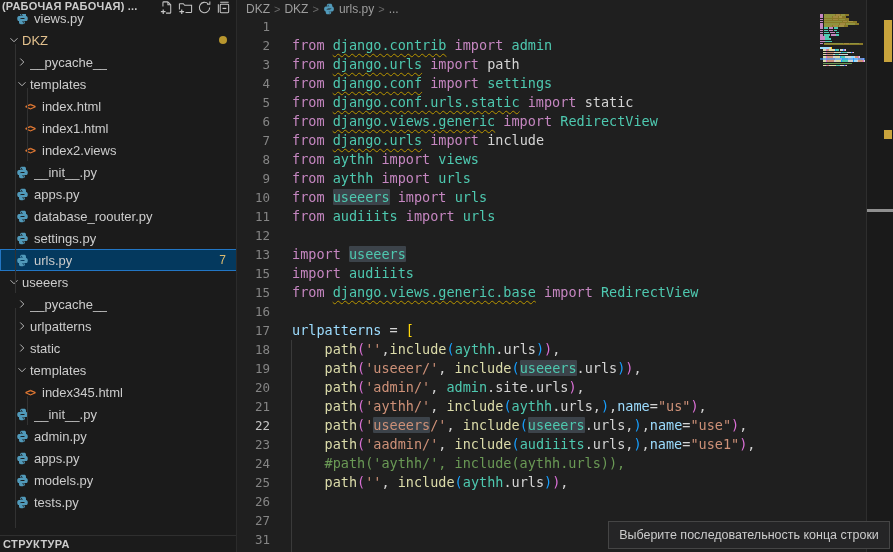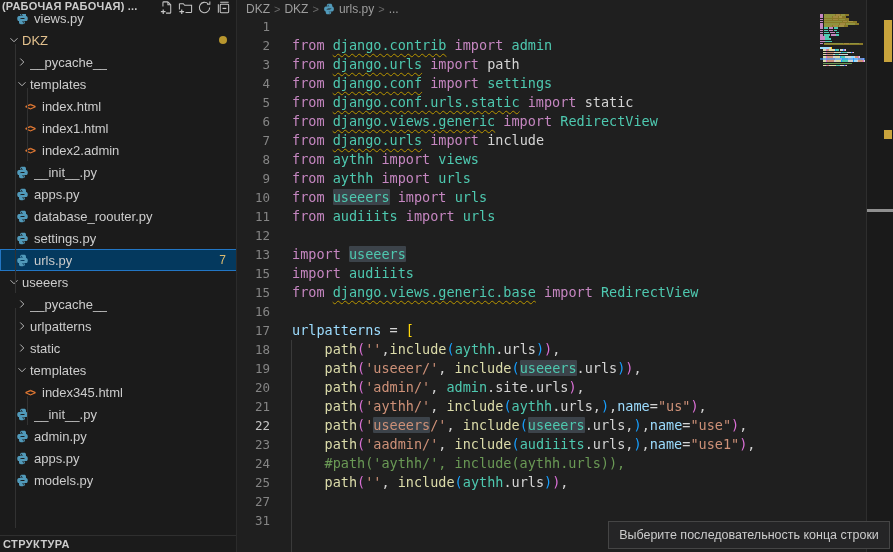--- a/index.html
+++ b/index.html
@@ -148,21 +148,21 @@
         <div class="trow" style="padding-left: 22px;">
           <span class="ficon html-ic">&lt;&gt;</span>
           <span class="tlabel">index.html</span>
         </div>
         <div class="trow" style="padding-left: 22px;">
           <span class="ficon html-ic">&lt;&gt;</span>
           <span class="tlabel">index1.html</span>
         </div>
         <div class="trow" style="padding-left: 22px;">
           <span class="ficon html-ic">&lt;&gt;</span>
-          <span class="tlabel">index2.admin</span>
+          <span class="tlabel">index2.views</span>
         </div>
         <div class="trow" style="padding-left: 14px;">
           <span class="ficon py-ic">
             <svg viewBox="0 0 16 16">
               <path d="M7.7 1c-1.6 0-2.6.7-2.6 2v1.3h3.4v.5H3.6C2.3 4.8 1.5 6 1.5 8s.8 3.2 2.1 3.2h1.2V9.6c0-1.2 1-2.2 2.2-2.2h3.4c1 0 1.9-.9 1.9-2V3c0-1.2-1-2-2.2-2H7.7zM6.9 2.2c.4 0 .7.3.7.7s-.3.7-.7.7-.7-.3-.7-.7.3-.7.7-.7z"></path>
               <path d="M8.3 15c1.6 0 2.6-.7 2.6-2v-1.3H7.5v-.5h4.9c1.3 0 2.1-1.2 2.1-3.2s-.8-3.2-2.1-3.2h-1.2v1.6c0 1.2-1 2.2-2.2 2.2H5.6c-1 0-1.9.9-1.9 2V13c0 1.2 1 2 2.2 2h2.4zm.8-1.1c-.4 0-.7-.3-.7-.7s.3-.7.7-.7.7.3.7.7-.3.7-.7.7z"></path>
             </svg>
           </span>
           <span class="tlabel">__init__.py</span>
         </div>
@@ -275,20 +275,29 @@
           <span class="tlabel">apps.py</span>
         </div>
         <div class="trow" style="padding-left: 14px;">
           <span class="ficon py-ic">
             <svg viewBox="0 0 16 16">
               <path d="M7.7 1c-1.6 0-2.6.7-2.6 2v1.3h3.4v.5H3.6C2.3 4.8 1.5 6 1.5 8s.8 3.2 2.1 3.2h1.2V9.6c0-1.2 1-2.2 2.2-2.2h3.4c1 0 1.9-.9 1.9-2V3c0-1.2-1-2-2.2-2H7.7zM6.9 2.2c.4 0 .7.3.7.7s-.3.7-.7.7-.7-.3-.7-.7.3-.7.7-.7z"></path>
               <path d="M8.3 15c1.6 0 2.6-.7 2.6-2v-1.3H7.5v-.5h4.9c1.3 0 2.1-1.2 2.1-3.2s-.8-3.2-2.1-3.2h-1.2v1.6c0 1.2-1 2.2-2.2 2.2H5.6c-1 0-1.9.9-1.9 2V13c0 1.2 1 2 2.2 2h2.4zm.8-1.1c-.4 0-.7-.3-.7-.7s.3-.7.7-.7.7.3.7.7-.3.7-.7.7z"></path>
             </svg>
           </span>
           <span class="tlabel">models.py</span>
+        </div>
+        <div class="trow" style="padding-left: 14px;">
+          <span class="ficon py-ic">
+            <svg viewBox="0 0 16 16">
+              <path d="M7.7 1c-1.6 0-2.6.7-2.6 2v1.3h3.4v.5H3.6C2.3 4.8 1.5 6 1.5 8s.8 3.2 2.1 3.2h1.2V9.6c0-1.2 1-2.2 2.2-2.2h3.4c1 0 1.9-.9 1.9-2V3c0-1.2-1-2-2.2-2H7.7zM6.9 2.2c.4 0 .7.3.7.7s-.3.7-.7.7-.7-.3-.7-.7.3-.7.7-.7z"></path>
+              <path d="M8.3 15c1.6 0 2.6-.7 2.6-2v-1.3H7.5v-.5h4.9c1.3 0 2.1-1.2 2.1-3.2s-.8-3.2-2.1-3.2h-1.2v1.6c0 1.2-1 2.2-2.2 2.2H5.6c-1 0-1.9.9-1.9 2V13c0 1.2 1 2 2.2 2h2.4zm.8-1.1c-.4 0-.7-.3-.7-.7s.3-.7.7-.7.7.3.7.7-.3.7-.7.7z"></path>
+            </svg>
+          </span>
+          <span class="tlabel">tests.py</span>
         </div>
         <div class="tguide" style="left: 15px; top: 37px; height: 249px;"></div>
         <div class="tguide" style="left: 27px; top: 81px; height: 73px;"></div>
         <div class="tguide" style="left: 15px; top: 301px; height: 220px;"></div>
         <div class="tguide" style="left: 27px; top: 389px; height: 29px;"></div>
       </div>
     <div id="outline-bar">
       <span>СТРУКТУРА</span>
     </div>
   </div>
@@ -326,20 +335,21 @@
         <div class="cline"><span class="ln">16</span><span class="ct"></span></div>
         <div class="cline"><span class="ln">17</span><span class="ct"><span class="tok" style="color: rgb(156, 220, 254);">urlpatterns</span><span class="tok" style="color: rgb(212, 212, 212);"> = </span><span class="tok" style="color: rgb(255, 215, 11);">[</span></span></div>
         <div class="cline"><span class="ln">18</span><span class="ct"><span class="tok" style="color: rgb(212, 212, 212);">    </span><span class="tok" style="color: rgb(220, 220, 170);">path</span><span class="tok" style="color: rgb(218, 112, 214);">(</span><span class="tok" style="color: rgb(206, 145, 120);">''</span><span class="tok" style="color: rgb(212, 212, 212);">,</span><span class="tok" style="color: rgb(220, 220, 170);">include</span><span class="tok" style="color: rgb(23, 159, 255);">(</span><span class="tok" style="color: rgb(78, 201, 176);">aythh</span><span class="tok" style="color: rgb(212, 212, 212);">.urls</span><span class="tok" style="color: rgb(23, 159, 255);">)</span><span class="tok" style="color: rgb(218, 112, 214);">)</span><span class="tok" style="color: rgb(212, 212, 212);">,</span></span></div>
         <div class="cline"><span class="ln">19</span><span class="ct"><span class="tok" style="color: rgb(212, 212, 212);">    </span><span class="tok" style="color: rgb(220, 220, 170);">path</span><span class="tok" style="color: rgb(218, 112, 214);">(</span><span class="tok" style="color: rgb(206, 145, 120);">'useeer/'</span><span class="tok" style="color: rgb(212, 212, 212);">, </span><span class="tok" style="color: rgb(220, 220, 170);">include</span><span class="tok" style="color: rgb(23, 159, 255);">(</span><span class="tok h" style="color: rgb(78, 201, 176);">useeers</span><span class="tok" style="color: rgb(212, 212, 212);">.urls</span><span class="tok" style="color: rgb(23, 159, 255);">)</span><span class="tok" style="color: rgb(218, 112, 214);">)</span><span class="tok" style="color: rgb(212, 212, 212);">,</span></span></div>
         <div class="cline"><span class="ln">20</span><span class="ct"><span class="tok" style="color: rgb(212, 212, 212);">    </span><span class="tok" style="color: rgb(220, 220, 170);">path</span><span class="tok" style="color: rgb(218, 112, 214);">(</span><span class="tok" style="color: rgb(206, 145, 120);">'admin/'</span><span class="tok" style="color: rgb(212, 212, 212);">, </span><span class="tok" style="color: rgb(78, 201, 176);">admin</span><span class="tok" style="color: rgb(212, 212, 212);">.site.urls</span><span class="tok" style="color: rgb(218, 112, 214);">)</span><span class="tok" style="color: rgb(212, 212, 212);">,</span></span></div>
         <div class="cline"><span class="ln">21</span><span class="ct"><span class="tok" style="color: rgb(212, 212, 212);">    </span><span class="tok" style="color: rgb(220, 220, 170);">path</span><span class="tok" style="color: rgb(218, 112, 214);">(</span><span class="tok" style="color: rgb(206, 145, 120);">'aythh/'</span><span class="tok" style="color: rgb(212, 212, 212);">, </span><span class="tok" style="color: rgb(220, 220, 170);">include</span><span class="tok" style="color: rgb(23, 159, 255);">(</span><span class="tok" style="color: rgb(78, 201, 176);">aythh</span><span class="tok" style="color: rgb(212, 212, 212);">.urls</span><span class="tok" style="color: rgb(212, 212, 212);">,</span><span class="tok" style="color: rgb(23, 159, 255);">)</span><span class="tok" style="color: rgb(212, 212, 212);">,</span><span class="tok" style="color: rgb(156, 220, 254);">name</span><span class="tok" style="color: rgb(212, 212, 212);">=</span><span class="tok" style="color: rgb(206, 145, 120);">"us"</span><span class="tok" style="color: rgb(218, 112, 214);">)</span><span class="tok" style="color: rgb(212, 212, 212);">,</span></span></div>
         <div class="cline"><span class="ln cur">22</span><span class="ct"><span class="tok" style="color: rgb(212, 212, 212);">    </span><span class="tok" style="color: rgb(220, 220, 170);">path</span><span class="tok" style="color: rgb(218, 112, 214);">(</span><span class="tok" style="color: rgb(206, 145, 120);">'</span><span class="tok h" style="color: rgb(206, 145, 120);">useeers</span><span class="tok" style="color: rgb(206, 145, 120);">/'</span><span class="tok" style="color: rgb(212, 212, 212);">, </span><span class="tok" style="color: rgb(220, 220, 170);">include</span><span class="tok" style="color: rgb(23, 159, 255);">(</span><span class="tok h" style="color: rgb(78, 201, 176);">useeers</span><span class="tok" style="color: rgb(212, 212, 212);">.urls</span><span class="tok" style="color: rgb(212, 212, 212);">,</span><span class="tok" style="color: rgb(23, 159, 255);">)</span><span class="tok" style="color: rgb(212, 212, 212);">,</span><span class="tok" style="color: rgb(156, 220, 254);">name</span><span class="tok" style="color: rgb(212, 212, 212);">=</span><span class="tok" style="color: rgb(206, 145, 120);">"use"</span><span class="tok" style="color: rgb(218, 112, 214);">)</span><span class="tok" style="color: rgb(212, 212, 212);">,</span></span></div>
         <div class="cline"><span class="ln">23</span><span class="ct"><span class="tok" style="color: rgb(212, 212, 212);">    </span><span class="tok" style="color: rgb(220, 220, 170);">path</span><span class="tok" style="color: rgb(218, 112, 214);">(</span><span class="tok" style="color: rgb(206, 145, 120);">'aadmin/'</span><span class="tok" style="color: rgb(212, 212, 212);">, </span><span class="tok" style="color: rgb(220, 220, 170);">include</span><span class="tok" style="color: rgb(23, 159, 255);">(</span><span class="tok" style="color: rgb(78, 201, 176);">audiiits</span><span class="tok" style="color: rgb(212, 212, 212);">.urls</span><span class="tok" style="color: rgb(212, 212, 212);">,</span><span class="tok" style="color: rgb(23, 159, 255);">)</span><span class="tok" style="color: rgb(212, 212, 212);">,</span><span class="tok" style="color: rgb(156, 220, 254);">name</span><span class="tok" style="color: rgb(212, 212, 212);">=</span><span class="tok" style="color: rgb(206, 145, 120);">"use1"</span><span class="tok" style="color: rgb(218, 112, 214);">)</span><span class="tok" style="color: rgb(212, 212, 212);">,</span></span></div>
         <div class="cline"><span class="ln">24</span><span class="ct"><span class="tok" style="color: rgb(212, 212, 212);">    </span><span class="tok" style="color: rgb(106, 153, 85);">#path('aythh/', include(aythh.urls)),</span></span></div>
         <div class="cline"><span class="ln">25</span><span class="ct"><span class="tok" style="color: rgb(212, 212, 212);">    </span><span class="tok" style="color: rgb(220, 220, 170);">path</span><span class="tok" style="color: rgb(218, 112, 214);">(</span><span class="tok" style="color: rgb(206, 145, 120);">''</span><span class="tok" style="color: rgb(212, 212, 212);">, </span><span class="tok" style="color: rgb(220, 220, 170);">include</span><span class="tok" style="color: rgb(23, 159, 255);">(</span><span class="tok" style="color: rgb(78, 201, 176);">aythh</span><span class="tok" style="color: rgb(212, 212, 212);">.urls</span><span class="tok" style="color: rgb(23, 159, 255);">)</span><span class="tok" style="color: rgb(218, 112, 214);">)</span><span class="tok" style="color: rgb(212, 212, 212);">,</span></span></div>
+        <div class="cline"><span class="ln">26</span><span class="ct"></span></div>
         <div class="cline"><span class="ln">27</span><span class="ct"></span></div>
         <div class="cline"><span class="ln">31</span><span class="ct"></span></div>
       </div>
     <div id="indent-guide" style="top:340px;height:212px;"></div>
     <div id="minimap">
         <div class="mm-bar" style="left: 0px; top: 14.2px; width: 3.12px; background: rgb(197, 134, 192);"></div>
         <div class="mm-bar" style="left: 3.9px; top: 14.2px; width: 10.92px; background: rgb(78, 201, 176);"></div>
         <div class="mm-bar" style="left: 15.6px; top: 14.2px; width: 4.68px; background: rgb(197, 134, 192);"></div>
         <div class="mm-bar" style="left: 21.06px; top: 14.2px; width: 3.9px; background: rgb(78, 201, 176);"></div>
         <div class="mm-warn" style="left: 4px; top: 13.9px; width: 24.96px;"></div>

